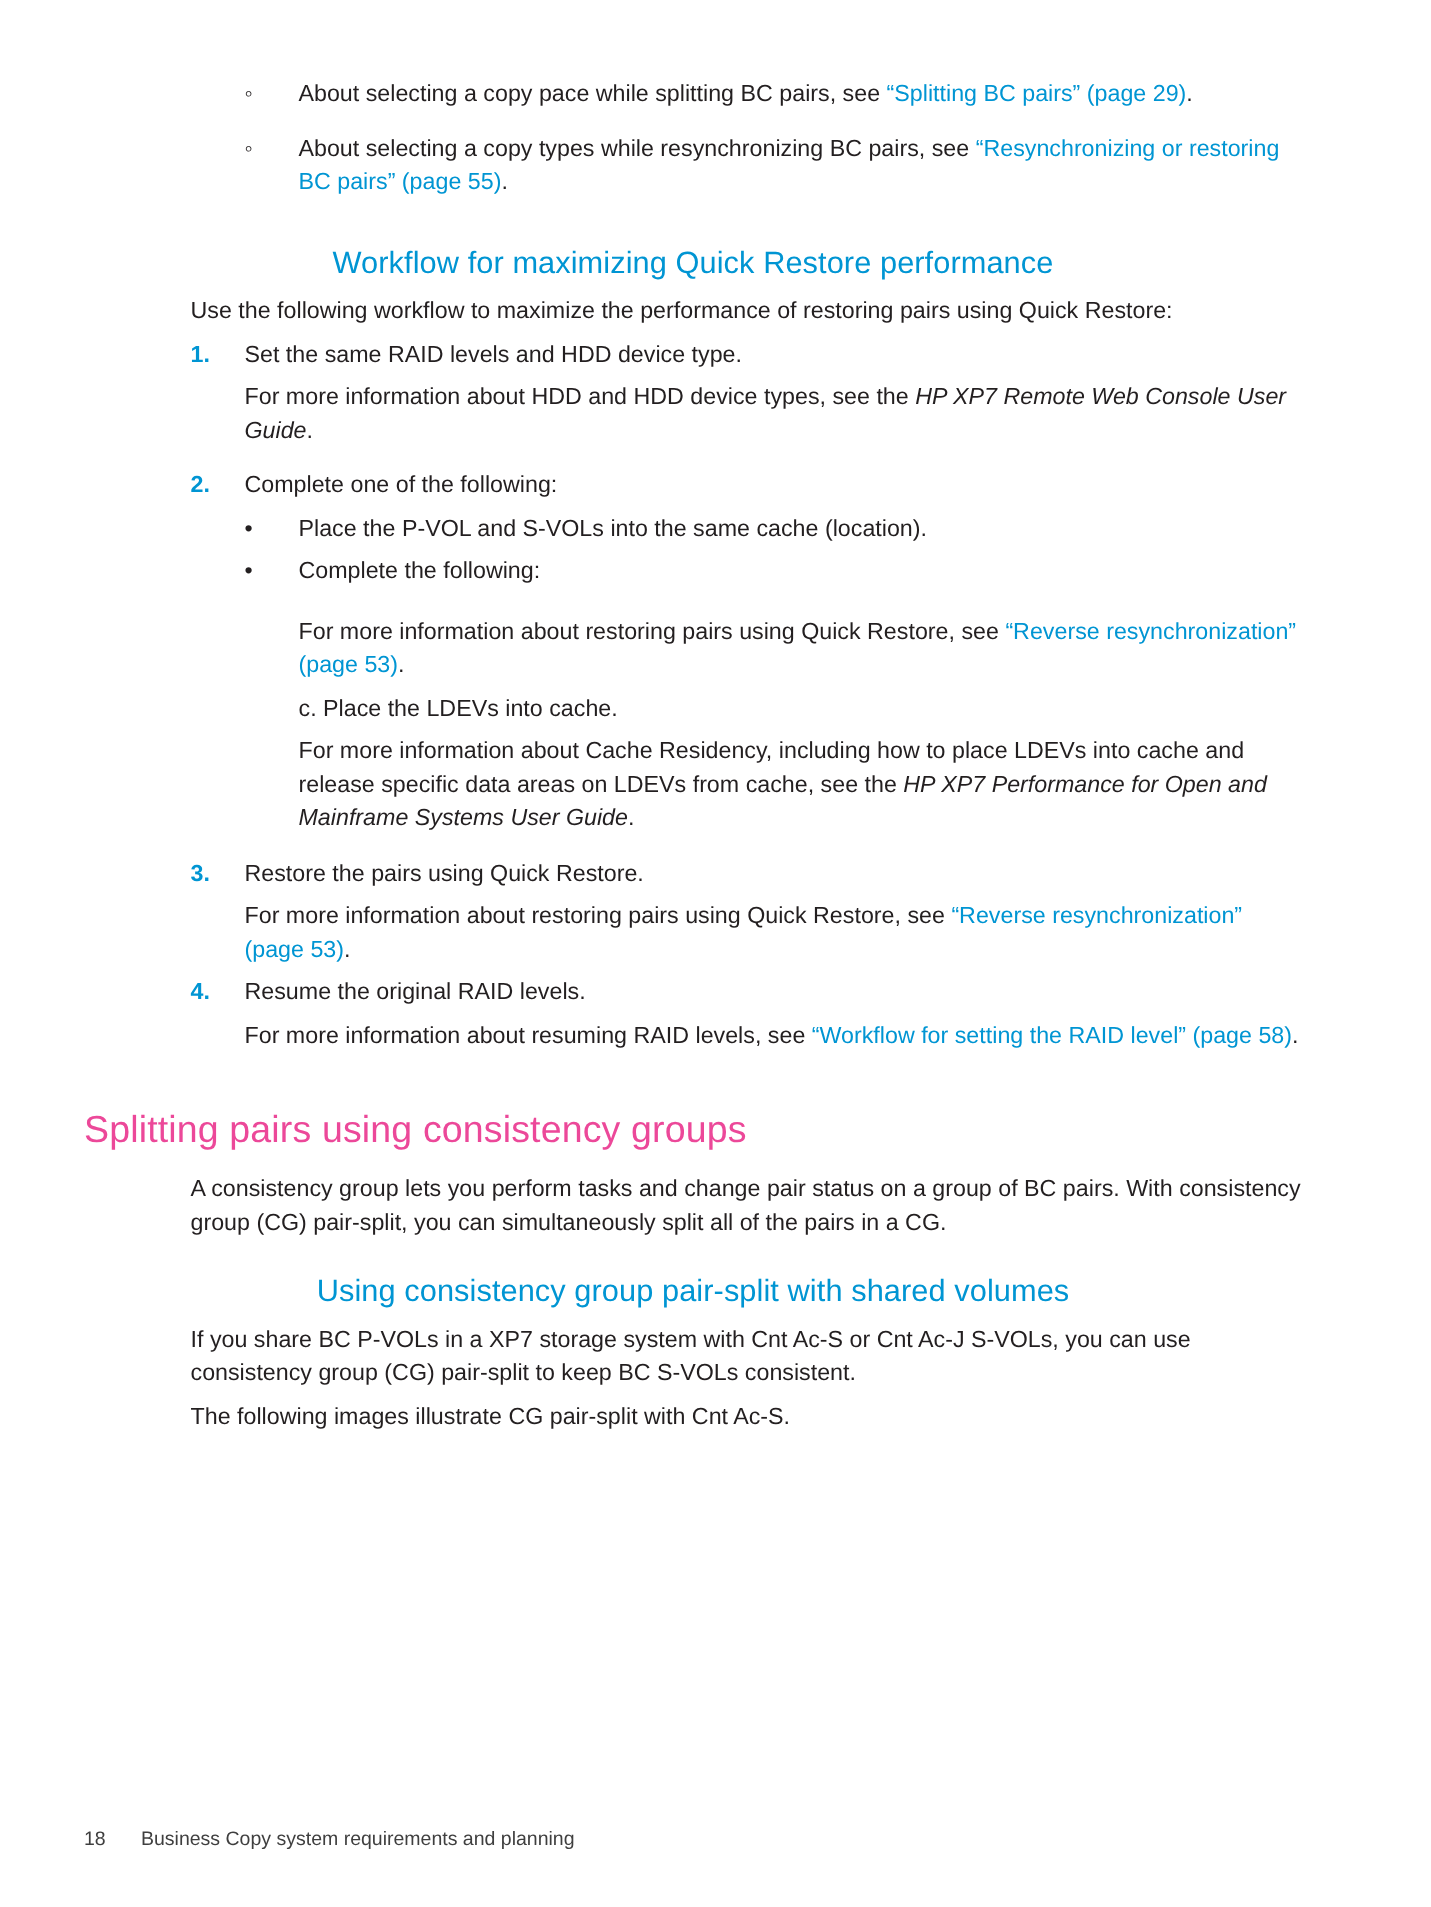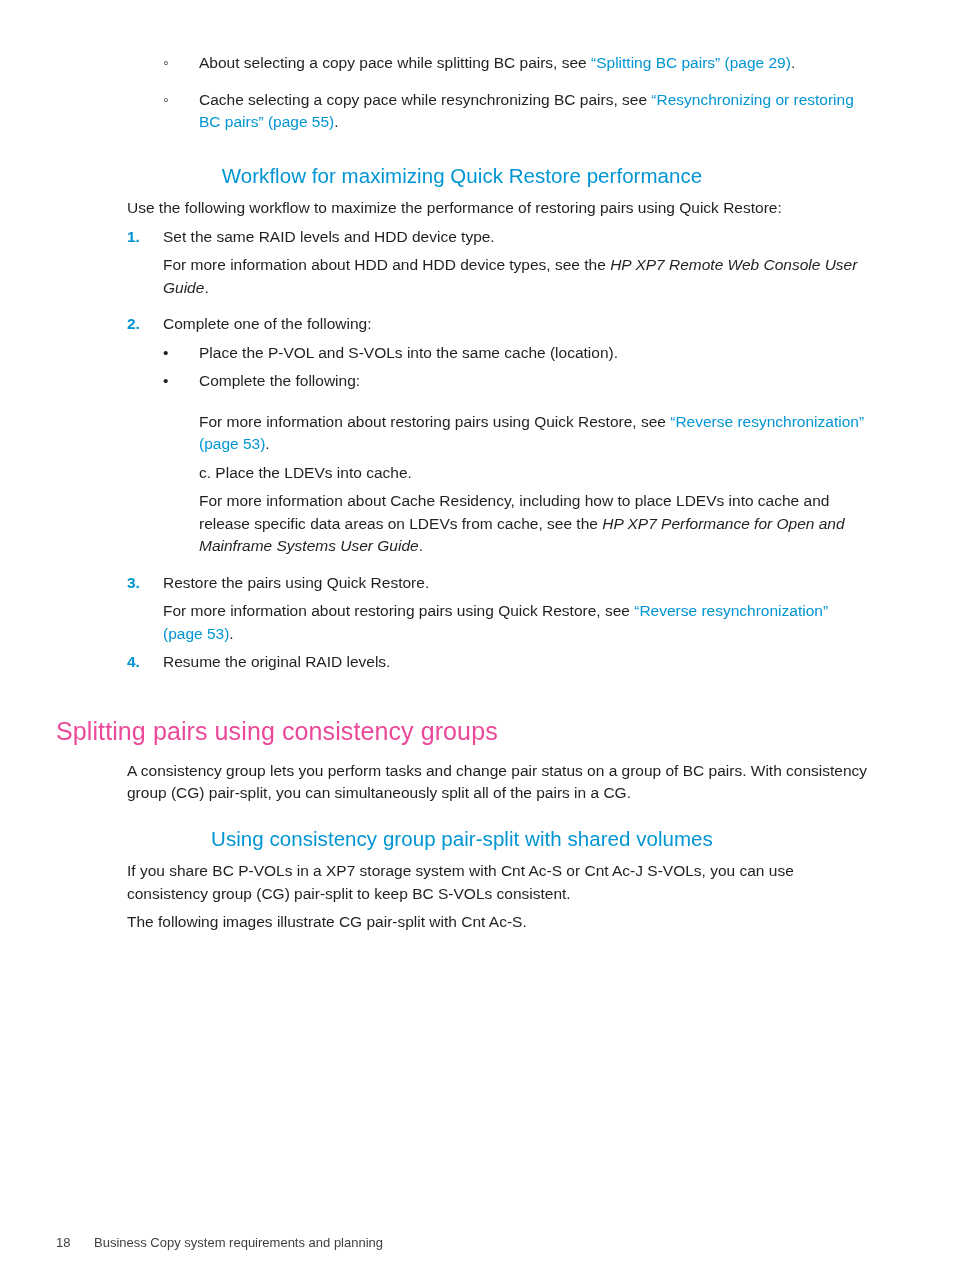--- a/index.html
+++ b/index.html
@@ -114,21 +114,21 @@
   .gap-s  { height: 9px; }
   .gap-m  { height: 14px; }
   .gap-l  { height: 22px; }
   .gap-xl { height: 30px; }
   .gap-xxl{ height: 36px; }
 
   
   .footer {
     position: absolute;
     left: 56px;
-    bottom: 19px;
+    bottom: 36px;
     width: 812px;
     font-size: 13px;
     line-height: 18px;
     color: #3f3f3f;
     white-space: nowrap;
   }
   .footer .pg {
     display: inline-block;
     width: 38px;
     color: #3f3f3f;
@@ -141,21 +141,21 @@
   <div class="content">
 
     <ul class="blist">
       <li>
         <span class="circ-marker">◦</span>
         <p class="para indent-3"><span>About selecting a copy pace while splitting BC pairs, see </span><span class="link">“Splitting BC pairs” (page 29)</span><span>.</span></p>
       </li>
       <div class="gap-m"></div>
       <li>
         <span class="circ-marker">◦</span>
-        <p class="para indent-3"><span>Cache selecting a copy pace while resynchronizing BC pairs, see </span><span class="link">“Resynchronizing or restoring BC pairs” (page 55)</span><span>.</span></p>
+        <p class="para indent-3"><span>About selecting a copy types while resynchronizing BC pairs, see </span><span class="link">“Resynchronizing or restoring BC pairs” (page 55)</span><span>.</span></p>
       </li>
     </ul>
 
     <div class="gap-xl"></div>
 
     <h2 class="sec-h2">Workflow for maximizing Quick Restore performance</h2>
 
     <div class="gap-s"></div>
 
     <p class="para indent-1">Use the following workflow to maximize the performance of restoring pairs using Quick Restore:</p>
@@ -211,20 +211,21 @@
         <div class="gap-xs"></div>
         <p class="para indent-2"><span>For more information about restoring pairs using Quick Restore, see </span><span class="link">“Reverse resynchronization” (page 53)</span><span>.</span></p>
       </li>
 
       <div class="gap-xs"></div>
 
       <li>
         <span class="num-marker">4.</span>
         <p class="para indent-2">Resume the original RAID levels.</p>
         <div class="gap-xs"></div>
+        <p class="para indent-2"><span>For more information about resuming RAID levels, see </span><span class="link">“Workflow for setting the RAID level” (page 58)</span><span>.</span></p>
       </li>
     </ul>
 
     <div class="gap-xxl"></div>
 
     <h1 class="sec-h1">Splitting pairs using consistency groups</h1>
 
     <div class="gap-m"></div>
 
     <p class="para indent-1">A consistency group lets you perform tasks and change pair status on a group of BC pairs. With consistency group (CG) pair-split, you can simultaneously split all of the pairs in a CG.</p>

